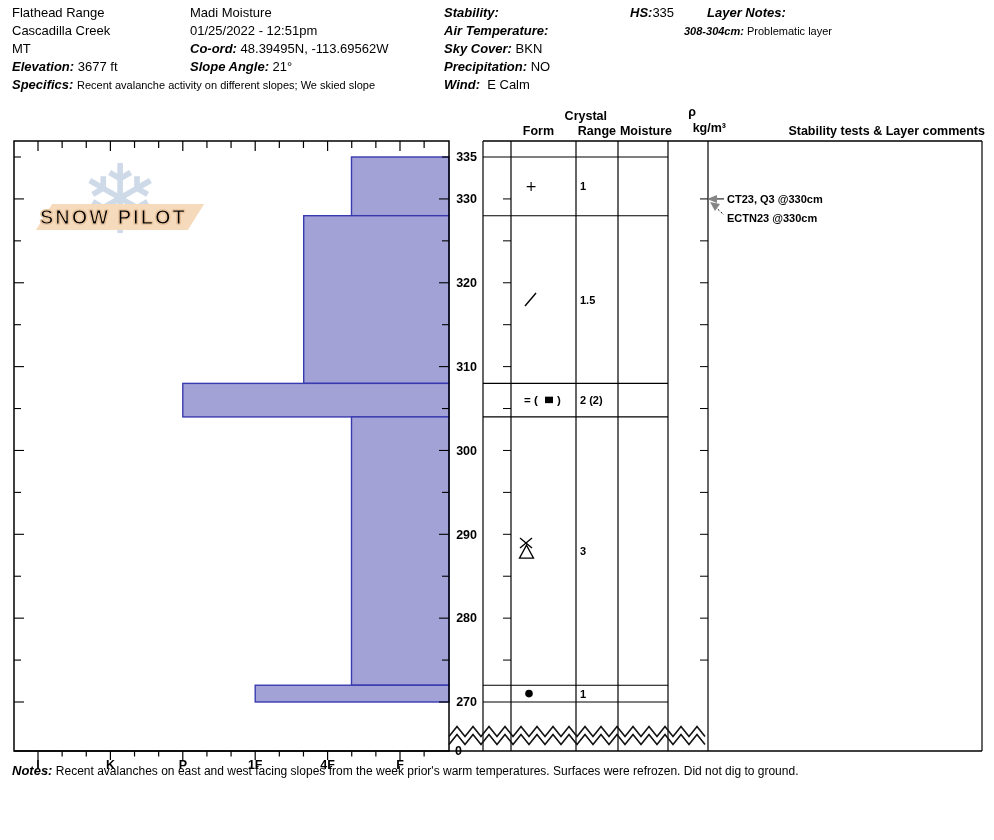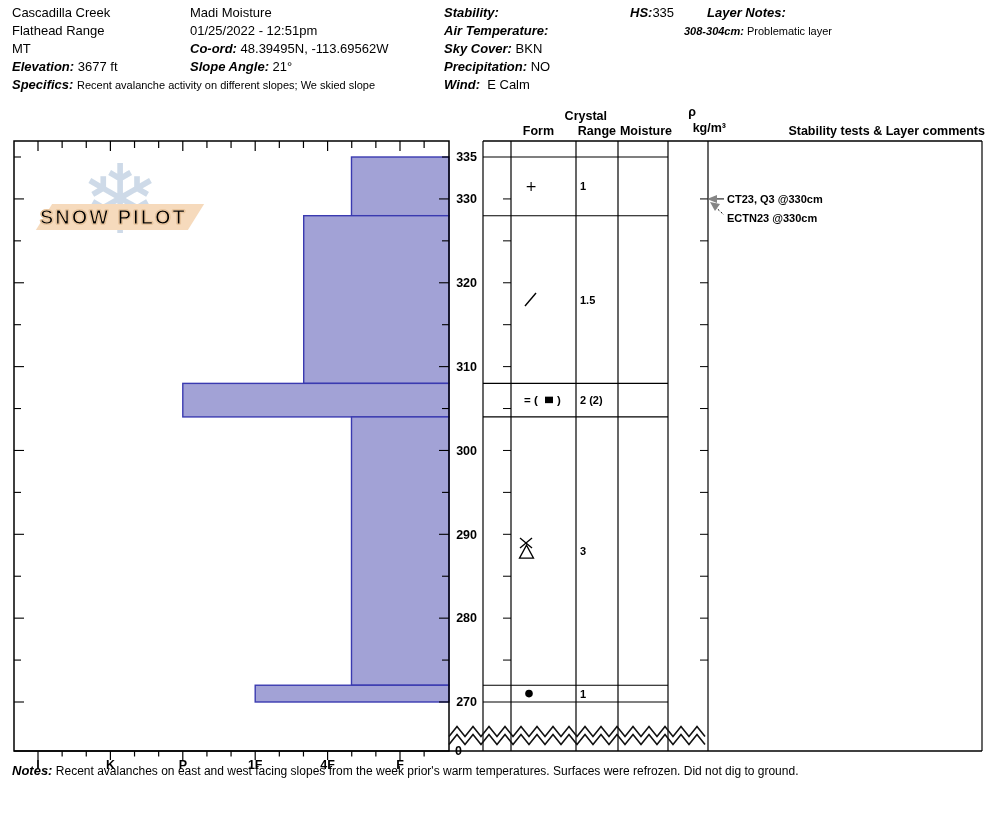--- a/index.html
+++ b/index.html
@@ -24,22 +24,22 @@
 </style>
 </head>
 <body>
 
 <div class="abs" id="snowflake">❄</div>
 <div class="abs" id="watermark-banner"></div>
 <div class="abs" id="watermark-text">SNOW PILOT</div>
 
 <div>
   <div class="abs hline" style="left:12px;top:4px">
+    <div>Flathead Range</div>
     <div>Cascadilla Creek</div>
-    <div>Flathead Range</div>
     <div>MT</div>
     <div><span class="b">Elevation:</span> <span>3677 ft</span></div>
     <div><span class="b">Specifics:</span> <span class="small">Recent avalanche activity on different slopes;  We skied slope</span></div>
   </div>
   <div class="abs hline" style="left:190px;top:4px">
     <div>Madi  Moisture</div>
     <div>01/25/2022 - 12:51pm</div>
     <div><span class="b">Co-ord:</span> <span>48.39495N, -113.69562W</span></div>
     <div><span class="b">Slope Angle:</span> <span>21°</span></div>
   </div>

